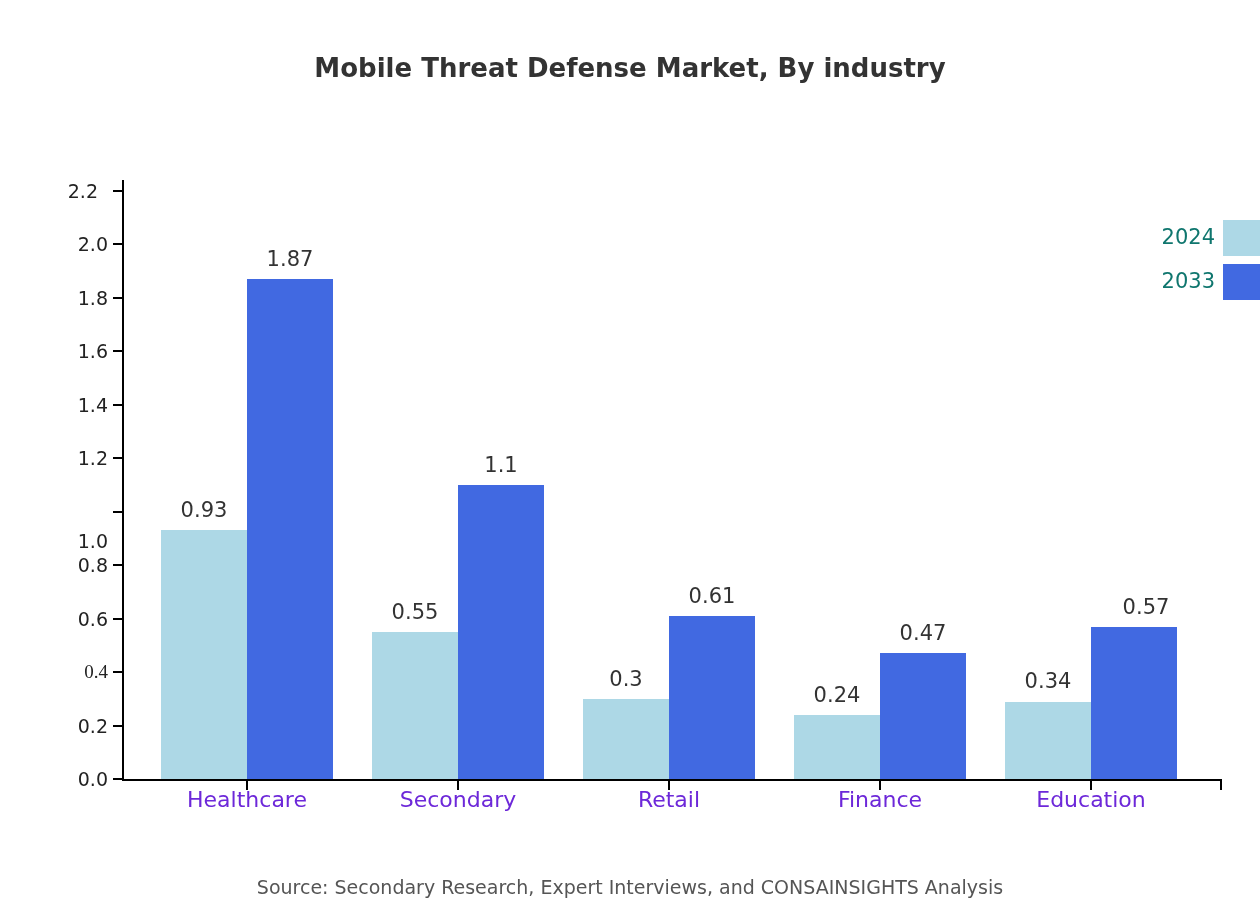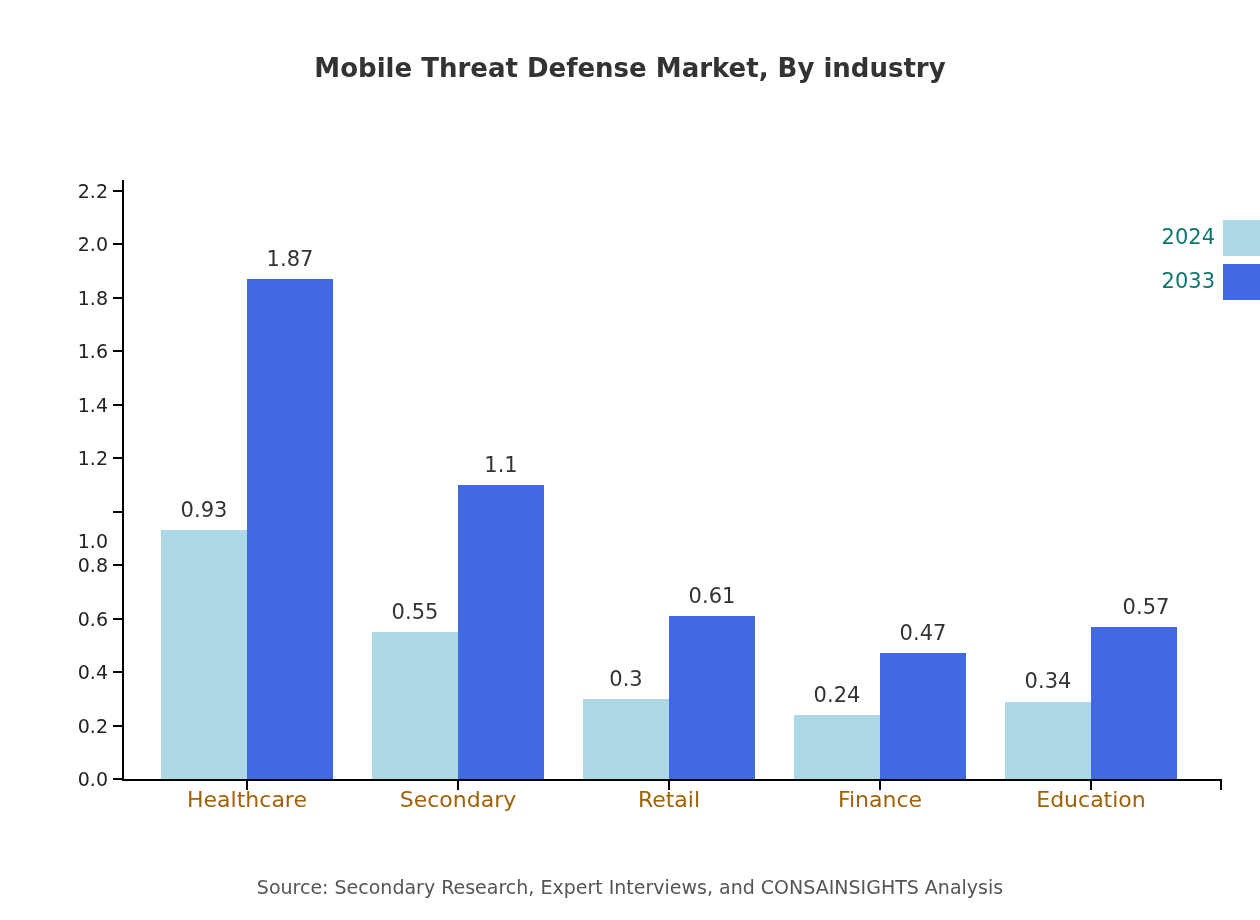--- a/index.html
+++ b/index.html
@@ -95,21 +95,21 @@
     bottom: -9px;
     right: 0;
     width: 2px;
     height: 9px;
     background: #000000;
   }
   .xtick-label {
     position: absolute;
     top: 607px;
     transform: translateX(-50%);
-    color: #a16207;
+    color: #6d28d9;
     font-size: 22px;
     white-space: nowrap;
   }
 
   
   .bar {
     position: absolute;
     bottom: 2px;
   }
   .bar.s2024 { background: #add8e6; }
@@ -173,30 +173,30 @@
 
 <div id="figure">
 
   <div class="chart-title">
     <span>Mobile Threat Defense Market, By industry</span>
   </div>
 
   <div class="ylabels" id="ylabels" style="left: 108px; top: 180px;">
       <span style="top: 599px; right: 0px; text-align: right;">0.0</span>
       <span style="top: 545.545px; right: 0px;">0.2</span>
-      <span style="top: 492.091px; right: 0px;">0.4</span>
+      <span style="top: 492.091px; right: 0px; font-family: Liberation Serif, serif;">0.4</span>
       <span style="top: 438.636px; right: 0px;">0.6</span>
       <span style="top: 385.182px; right: 0px;">0.8</span>
       <span style="top: 321px; right: 0px; margin-top: 40px;">1.0</span>
       <span style="top: 278.273px; right: 0px;">1.2</span>
       <span style="top: 224.818px; right: 0px;">1.4</span>
       <span style="top: 171.364px; right: 0px;">1.6</span>
       <span style="top: 117.909px; right: 0px;">1.8</span>
       <span style="top: 64.4545px; right: 0px;">2.0</span>
-      <span style="top: 11px; right: 0px;">2.2</span>
+      <span style="top: 11px; right: 10px;">2.2</span>
     </div>
 
   <div id="plot">
     <div class="spine-left"></div>
     <div class="spine-bottom"></div>
     <div class="xtick-right"></div>
     <div id="ticks-y">
         <div class="ytick" style="top: 598px;"></div>
         <div class="ytick" style="top: 544.545px;"></div>
         <div class="ytick" style="top: 491.091px;"></div>

